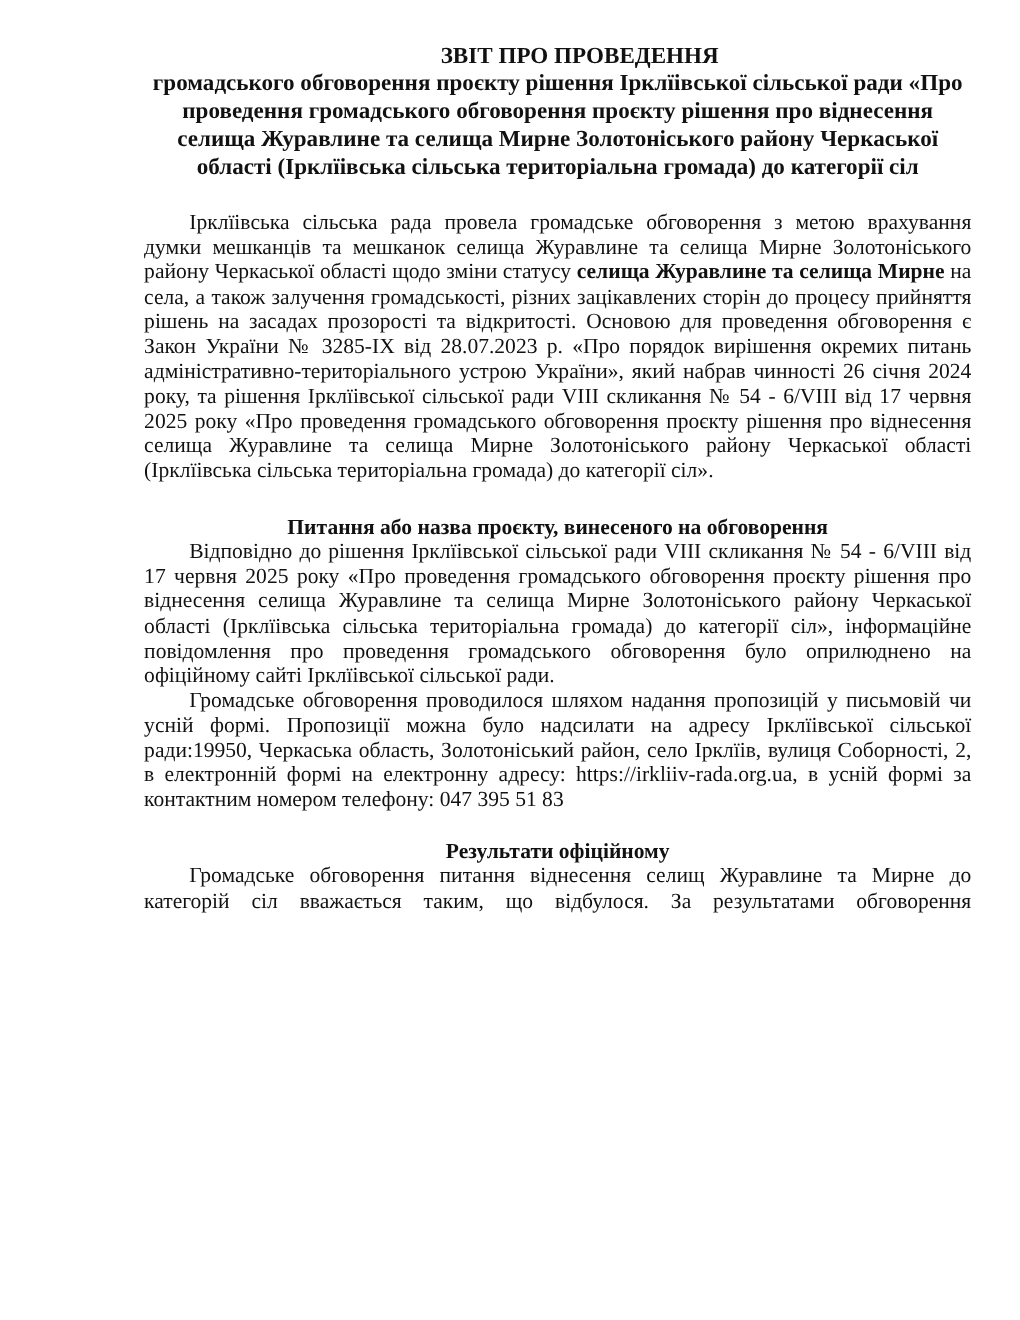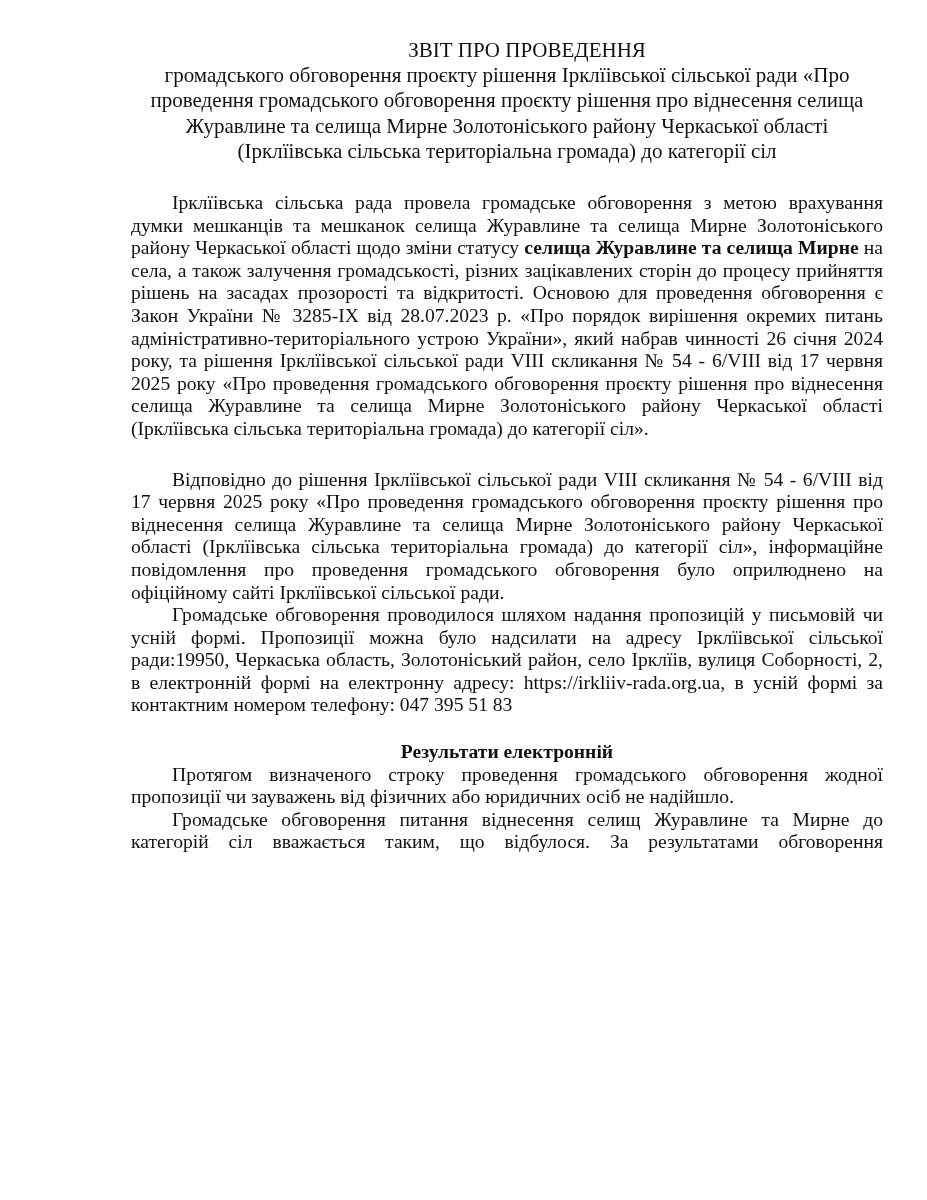--- a/index.html
+++ b/index.html
@@ -2,21 +2,21 @@
 <html><head>
 <meta charset="utf-8">
 <style>
   html, body { margin: 0; padding: 0; background: #ffffff; }
   body { width: 927px; height: 1200px; overflow: hidden; position: relative; }
   .page {
     position: absolute; left: 131px; top: 38px; width: 752px;
     font-family: "Liberation Serif", "DejaVu Serif", serif;
     color: #111111; font-size: 19.6px; line-height: 22.6px;
   }
-  .title { text-align: center; font-weight: normal; font-size: 21px; line-height: 25.2px; margin: 0; }
+  .title { text-align: center; font-weight: bold; font-size: 21px; line-height: 25.2px; margin: 0; }
   .title .first { display: block; padding-left: 40px; }
   .para { text-align: justify; text-indent: 41px; margin: 0; }
   .gap-lg { height: 28px; }
   .gap-md { height: 24px; }
   .heading { text-align: center; font-weight: bold; margin: 0; font-size: 19.6px; line-height: 22.6px; }
   b { font-weight: bold; }
   .indent2 { text-indent: 46px; }
 </style>
 </head>
 <body>
@@ -26,22 +26,22 @@
     <span class="first">ЗВІТ ПРО ПРОВЕДЕННЯ</span>
     <span>громадського обговорення проєкту рішення Ірклїівської сільської ради «Про проведення громадського обговорення проєкту рішення про віднесення селища Журавлине та селища Мирне Золотоніського району Черкаської області (Ірклїівська сільська територіальна громада) до категорії сіл</span>
   </h1>
 
   <div class="gap-lg"></div>
 
   <p class="para"><span>Ірклїівська сільська рада провела громадське обговорення з метою врахування думки мешканців та мешканок селища Журавлине та селища Мирне Золотоніського району Черкаської області щодо зміни статусу </span><b>селища Журавлине та селища Мирне</b><span> на села, а також залучення громадськості, різних зацікавлених сторін до процесу прийняття рішень на засадах прозорості та відкритості. Основою для проведення обговорення є Закон України № 3285-IX від 28.07.2023 р. «Про порядок вирішення окремих питань адміністративно-територіального устрою України», який набрав чинності 26 січня 2024 року, та рішення Ірклїівської сільської ради VIII скликання  № 54 - 6/VIII від 17 червня 2025 року «Про проведення громадського обговорення проєкту рішення про віднесення селища Журавлине та селища Мирне Золотоніського району Черкаської області (Ірклїівська сільська територіальна громада) до категорії сіл».</span></p>
 
   <div class="gap-lg"></div>
 
+  <h2 class="heading">Питання або назва проєкту, винесеного на обговорення</h2>
   <p class="para">Відповідно до рішення Ірклїівської сільської ради VIII скликання № 54 - 6/VIII від 17 червня 2025 року «Про проведення громадського обговорення проєкту рішення про віднесення селища Журавлине та селища Мирне Золотоніського району Черкаської області (Ірклїівська сільська територіальна громада) до категорії сіл», інформаційне повідомлення про проведення громадського обговорення було оприлюднено на офіційному сайті Ірклїівської сільської ради.</p>
   <p class="para">Громадське обговорення проводилося шляхом надання пропозицій у письмовій чи усній формі. Пропозиції можна було надсилати на адресу Ірклїівської сільської ради:19950, Черкаська область, Золотоніський район, село Ірклїів, вулиця Соборності, 2, в електронній формі на електронну адресу: https://irkliiv-rada.org.ua, в усній формі за контактним номером телефону: 047 395 51 83</p>
 
   <div class="gap-md"></div>
 
-  <h2 class="heading">Результати електронній</h2>
-  <p class="para">Протягом визначеного строку проведення громадського обговорення  жодної пропозиції чи зауважень від фізичних або юридичних осіб не надійшло.</p>
+  <h2 class="heading">Результати офіційному</h2>
 
   <p class="para" style="text-align-last: justify;">Громадське обговорення питання віднесення селищ Журавлине та Мирне до категорій сіл вважається таким, що відбулося. За результатами обговорення</p>
 </div>
 
 </body></html>

